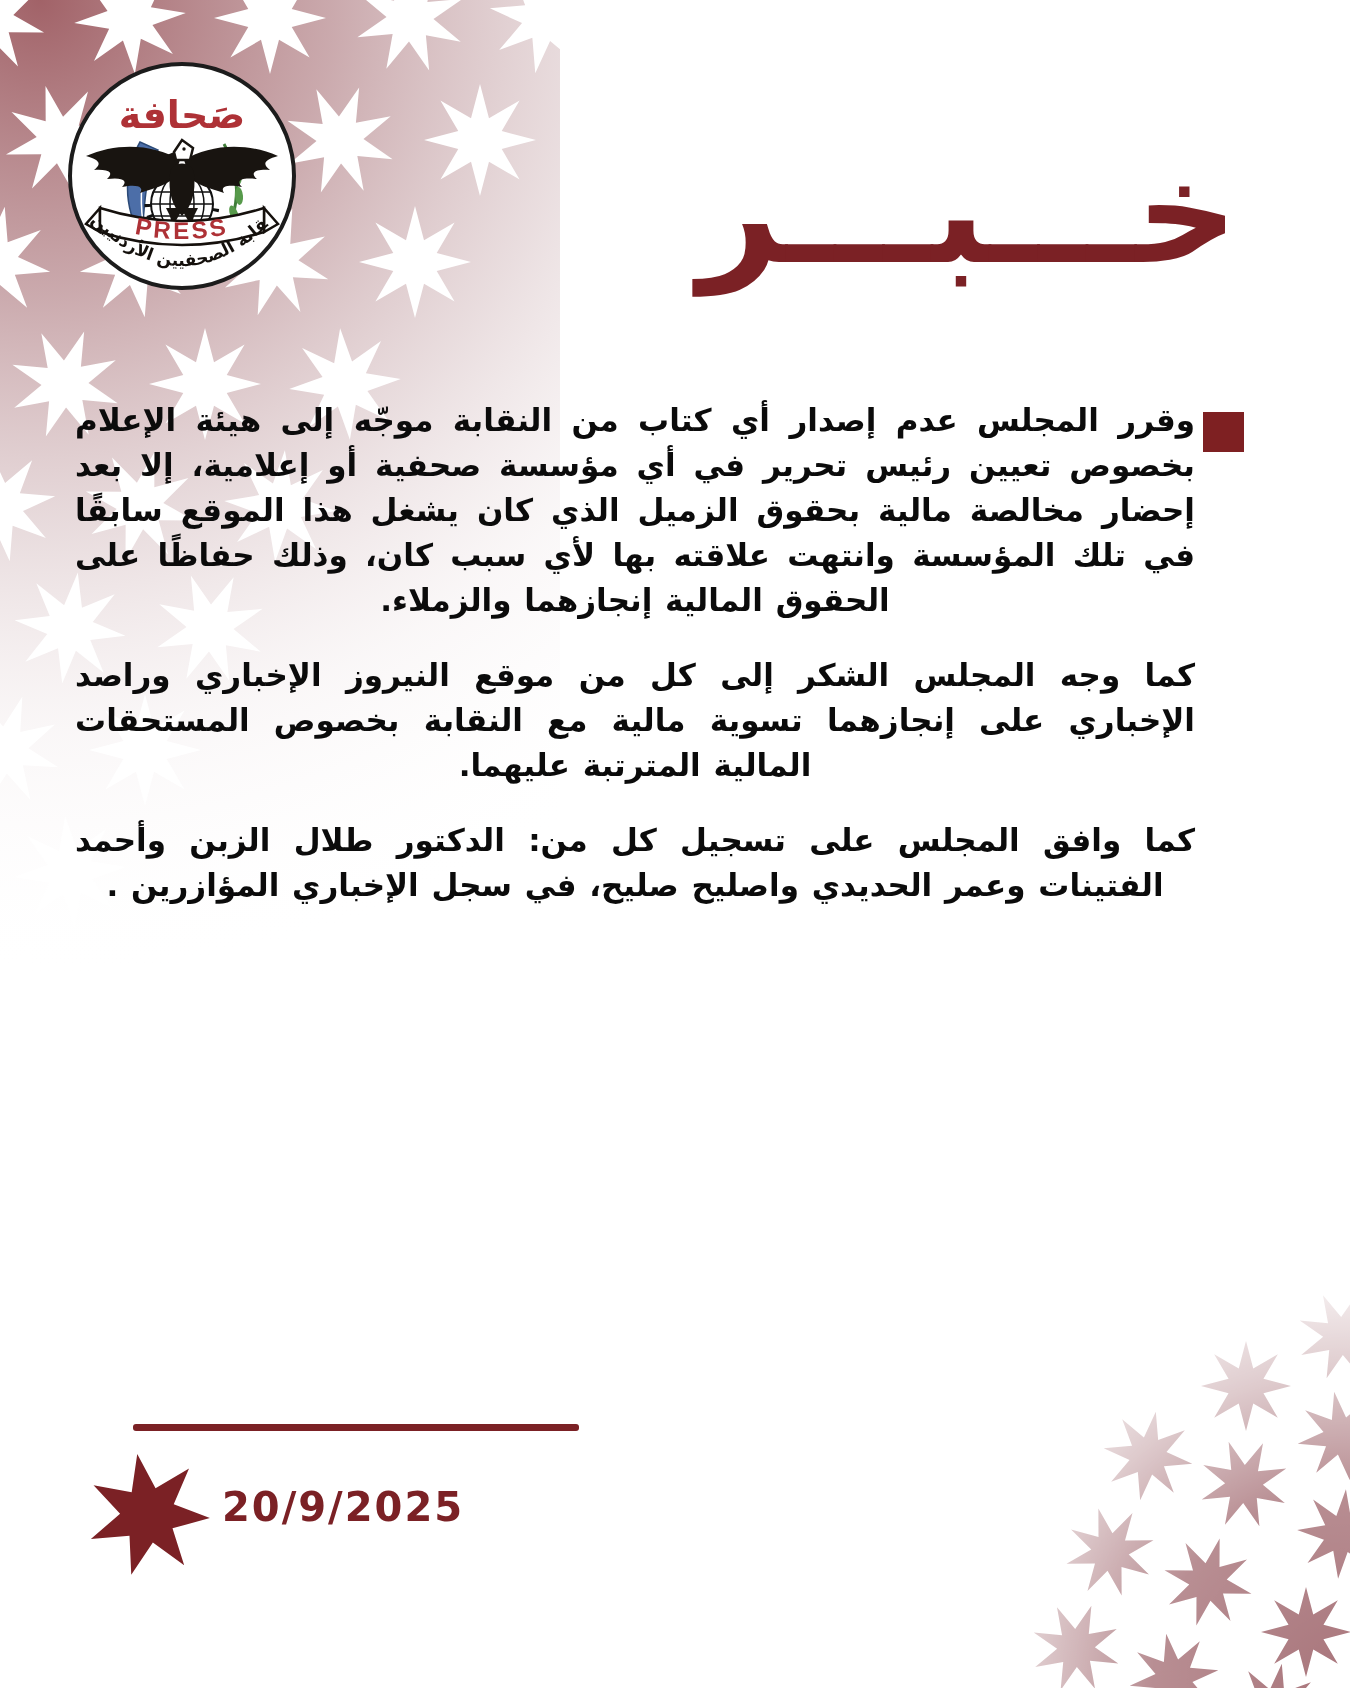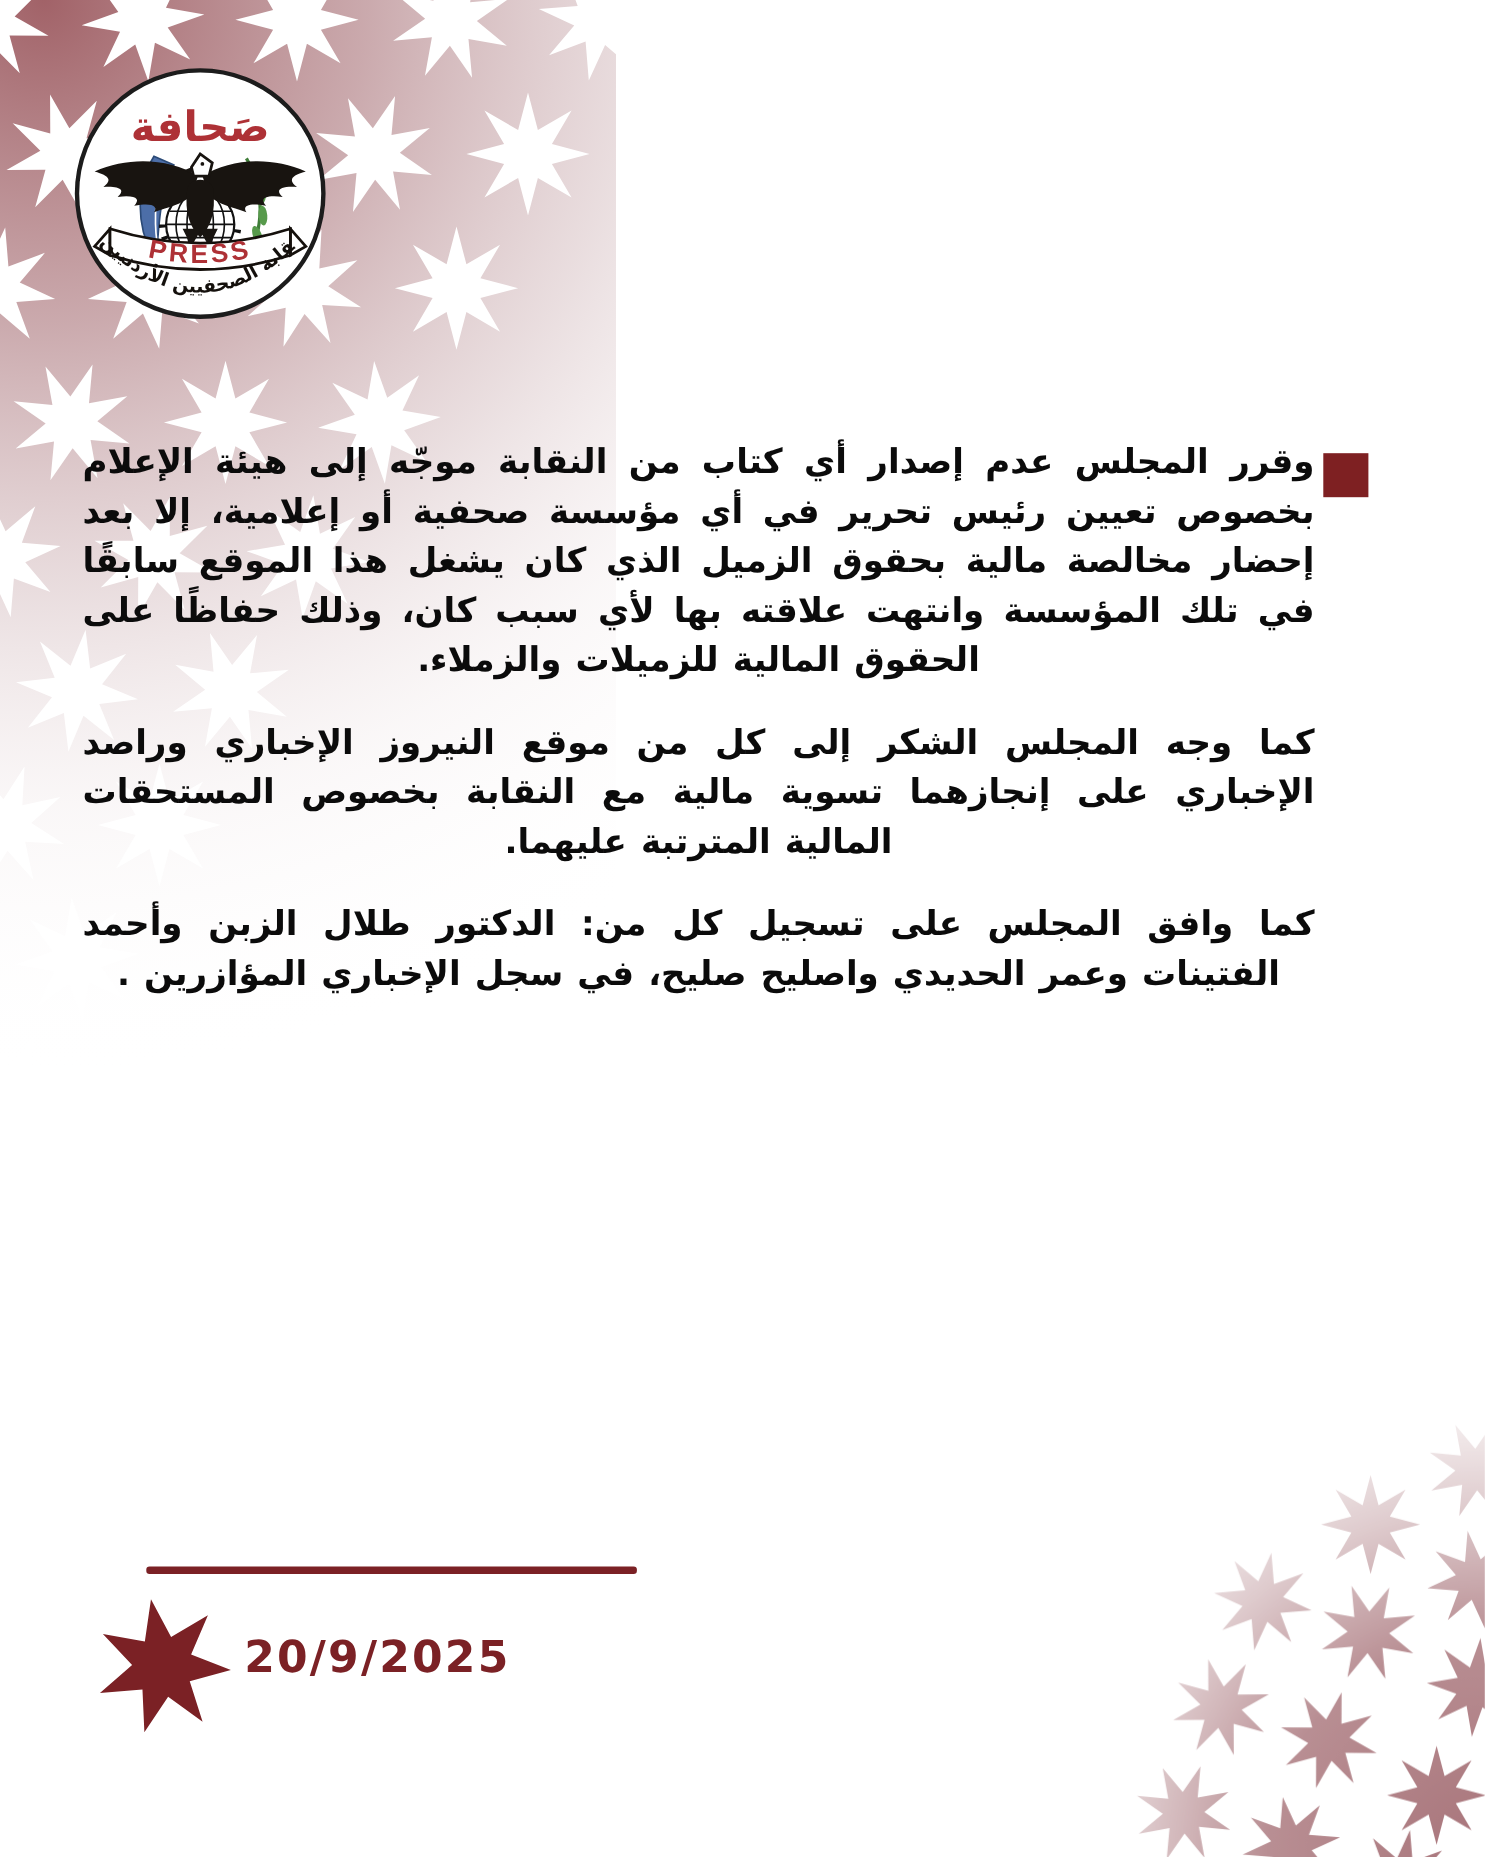--- a/index.html
+++ b/index.html
@@ -157,24 +157,25 @@
     </g>
 
     <text x="120" y="72" font-size="38" font-weight="bold" fill="#ae3136" text-anchor="middle" direction="rtl">صَحافة</text>
 
     <path id="jpaArc" d="M34,170 Q120,250 206,170" fill="none"></path>
     <text font-size="17" font-weight="bold" fill="#14100c" text-anchor="middle" direction="rtl">
       <textPath href="#jpaArc" startOffset="50%">نقابة الصحفيين الأردنيين</textPath>
     </text>
   </svg>
 
+  <h1 class="title">خـــبـــر</h1>
 
   <div class="article">
     <span class="bullet"></span>
-    <p class="para">وقرر المجلس عدم إصدار أي كتاب من النقابة موجّه إلى هيئة الإعلام بخصوص تعيين رئيس تحرير في أي مؤسسة صحفية أو إعلامية، إلا بعد إحضار مخالصة مالية بحقوق الزميل الذي كان يشغل هذا الموقع سابقًا في تلك المؤسسة وانتهت علاقته بها لأي سبب كان، وذلك حفاظًا على الحقوق المالية للزميلات والزملاء.</p>
+    <p class="para">وقرر المجلس عدم إصدار أي كتاب من النقابة موجّه إلى هيئة الإعلام بخصوص تعيين رئيس تحرير في أي مؤسسة صحفية أو إعلامية، إلا بعد إحضار مخالصة مالية بحقوق الزميل الذي كان يشغل هذا الموقع سابقًا في تلك المؤسسة وانتهت علاقته بها لأي سبب كان، وذلك حفاظًا على الحقوق المالية إنجازهما والزملاء.</p>
     <p class="para">كما وجه المجلس الشكر إلى كل من موقع النيروز الإخباري وراصد الإخباري على إنجازهما تسوية مالية مع النقابة بخصوص المستحقات المالية المترتبة عليهما.</p>
     <p class="para">كما وافق المجلس على تسجيل كل من: الدكتور طلال الزبن وأحمد الفتينات وعمر الحديدي واصليح صليح، في سجل الإخباري المؤازرين .</p>
   </div>
 
   <div class="divider"></div>
   <svg class="jordan-star" viewBox="0 0 120 120" aria-hidden="true">
     <polygon fill="#7b2125" points="49.6,0.9 67.3,34.0 99.7,15.0 84.9,49.5 119.9,63.0 83.7,72.9 95.0,108.7 64.7,86.6 43.8,117.8 42.1,80.2 4.7,83.3 33.0,58.7 7.3,31.3 44.2,38.1"></polygon>
   </svg>
   <p class="date">20/9/2025</p>
 

